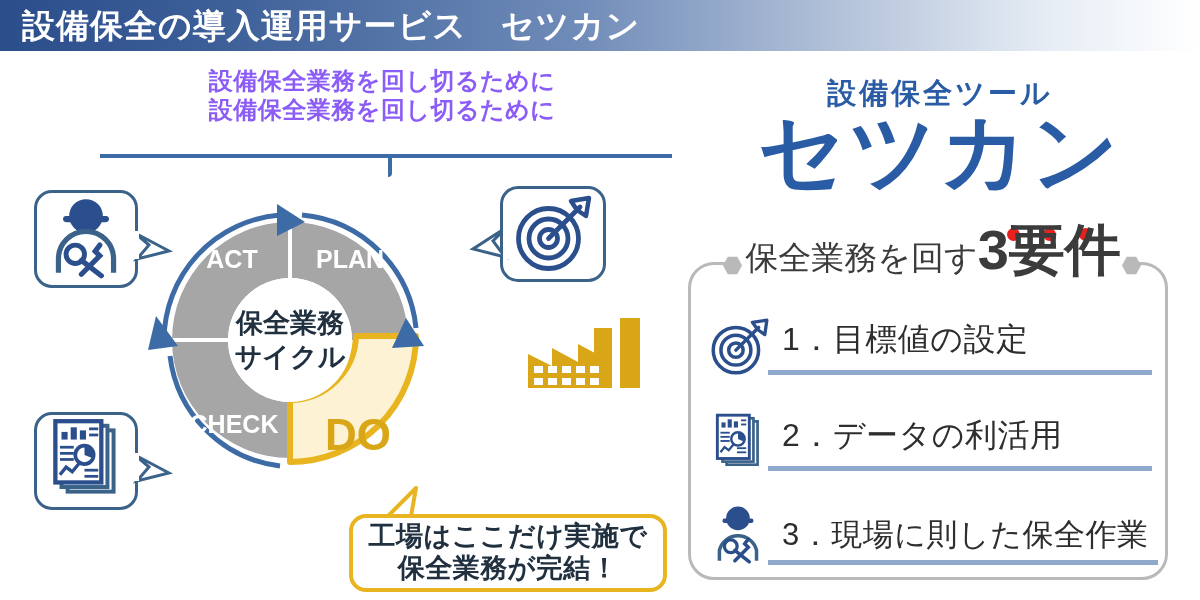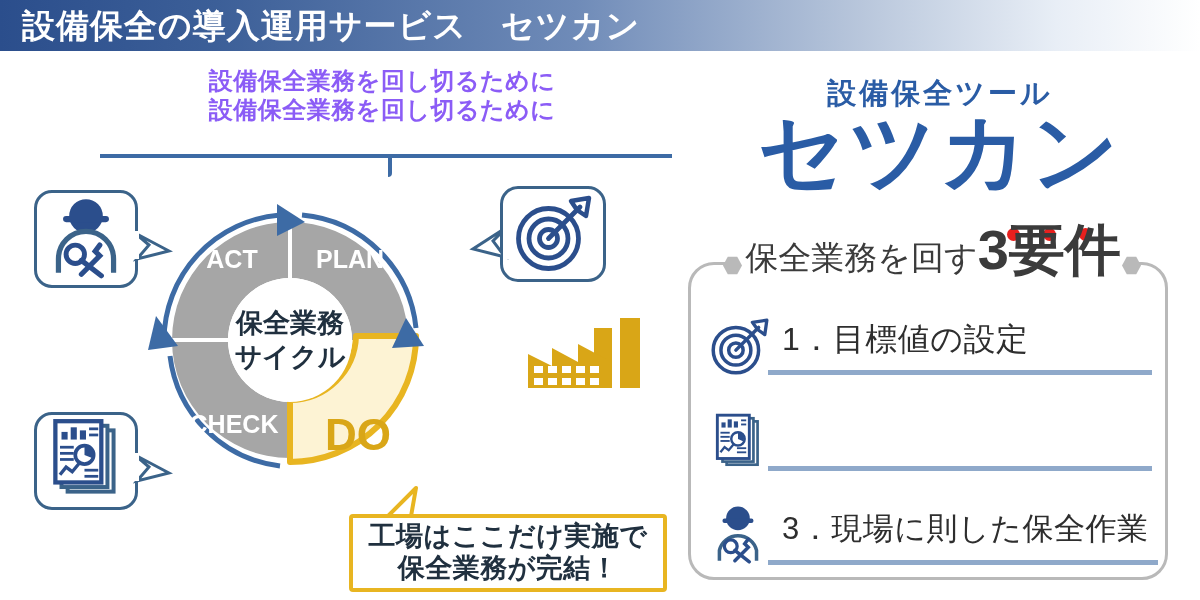--- a/index.html
+++ b/index.html
@@ -46,21 +46,21 @@
   .bubble{
     position:absolute;background:#fff;border:3px solid #3b6389;
     border-radius:18px;box-sizing:border-box;
   }
   .bubble svg{display:block;}
   .tail{position:absolute;}
 
   
   #gold-callout{
     position:absolute;left:349px;top:514px;width:318px;height:78px;
-    background:#ffffff;border:4px solid #e8b521;border-radius:4px;
+    background:#ffffff;border:4px solid #e8b521;border-radius:17px;
     box-sizing:border-box;text-align:center;
     display:flex;flex-direction:column;justify-content:center;
   }
   #gold-callout .l{
     color:#20303f;font-size:27px;font-weight:bold;line-height:1.18;
     letter-spacing:0.5px;
   }
 
   
   #seckan-sub{
@@ -95,21 +95,21 @@
   .req-item{position:absolute;left:706px;width:446px;height:86px;}
   .req-icon{position:absolute;left:0;top:4px;width:66px;height:72px;}
   .req-label{
     position:absolute;left:76px;top:12px;color:#2e2e2e;
     font-size:32px;font-weight:normal;letter-spacing:0.5px;white-space:nowrap;
   }
   .req-underline{
     position:absolute;left:62px;top:64px;width:384px;height:5px;
     background:#8fa9ca;
   }
-  #req-item-3 .req-label{font-size:31px;}
+  #req-item-3 .req-label{font-size:31px;margin-top:6px;}
   #req-item-3 .req-underline{width:390px;}
 </style>
 </head>
 <body>
 
 <div class="stage">
 
   <div id="header-bar">
     <div id="header-title">設備保全の導入運用サービス　セツカン</div>
   </div>
@@ -285,20 +285,21 @@
       <line x1="34" y1="15" x2="39" y2="15" stroke="#2b4e8c" stroke-width="1.8"></line>
       <circle cx="31" cy="29" r="6.5" fill="none" stroke="#2b4e8c" stroke-width="2.4"></circle>
       <path d="M31,29 L31,22.5 A6.5,6.5 0 0 1 36.5,31.5 Z" fill="#2b4e8c"></path>
       <line x1="14" y1="23" x2="23" y2="23" stroke="#2b4e8c" stroke-width="1.8"></line>
       <line x1="14" y1="27" x2="23" y2="27" stroke="#2b4e8c" stroke-width="1.8"></line>
       <line x1="14" y1="31" x2="23" y2="31" stroke="#2b4e8c" stroke-width="1.8"></line>
       <polyline points="14,42 18,37 22,40 27,34" fill="none" stroke="#2b4e8c" stroke-width="2.2"></polyline>
       <line x1="30" y1="38" x2="39" y2="38" stroke="#2b4e8c" stroke-width="1.8"></line>
       <line x1="30" y1="42" x2="39" y2="42" stroke="#2b4e8c" stroke-width="1.8"></line>
     </svg>
+    <div class="req-label"><span>2．</span><span>データの利活用</span></div>
     <div class="req-underline"></div>
   </div>
 
   <div class="req-item" id="req-item-3" style="top:496px;">
     <svg class="req-icon" viewBox="0 0 64 64">
       <circle cx="31" cy="15" r="11.5" fill="#2b4e8c"></circle>
       <rect x="16" y="15" width="30" height="4.4" rx="2" fill="#2b4e8c"></rect>
       <path d="M13,56 v-10 a18.5,18.5 0 0 1 36,0 v10" fill="none" stroke="#3b6389" stroke-width="3.4"></path>
       <circle cx="24" cy="42" r="6.2" fill="none" stroke="#2b4e8c" stroke-width="3.2"></circle>
       <line x1="28" y1="46" x2="42" y2="57" stroke="#2b4e8c" stroke-width="3.4" stroke-linecap="round"></line>

